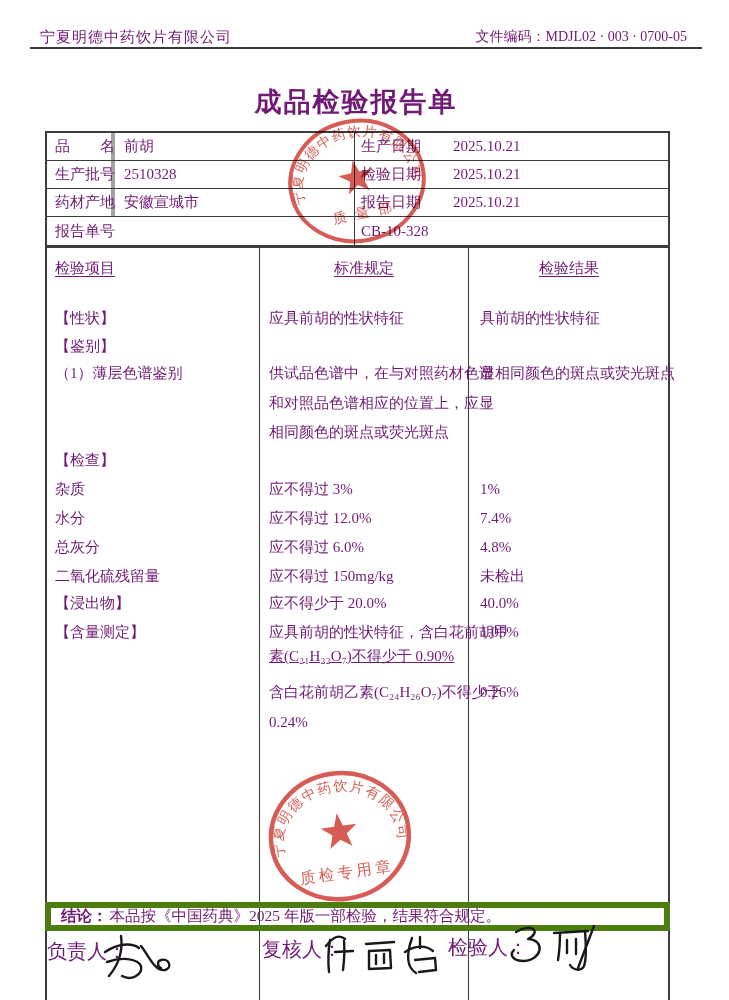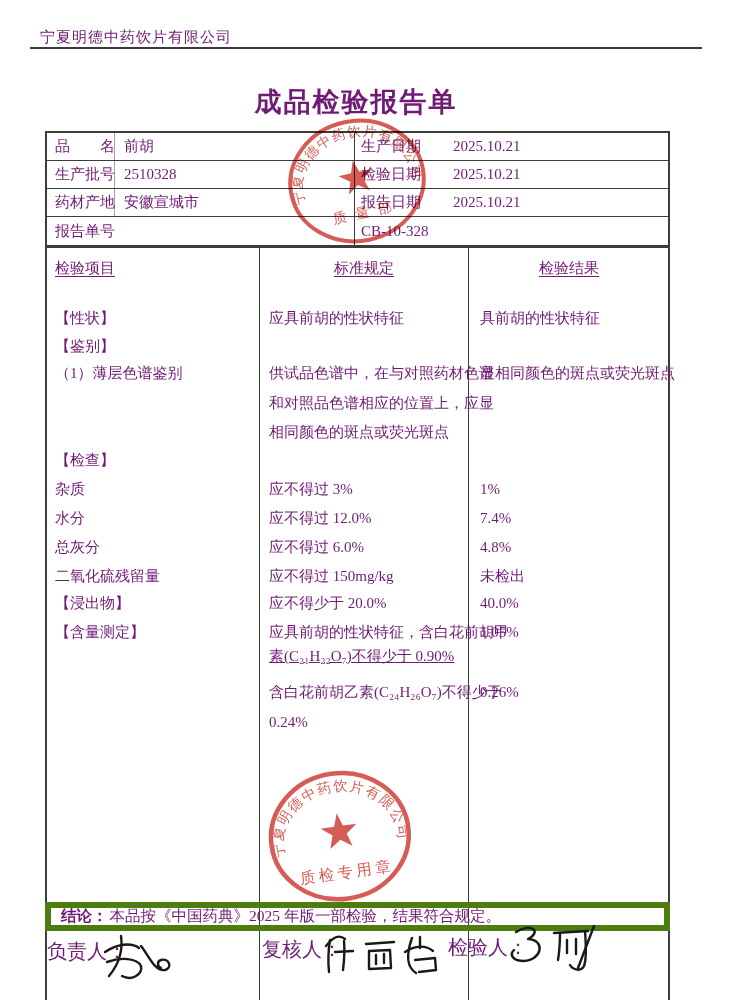--- a/index.html
+++ b/index.html
@@ -11,21 +11,21 @@
   .doc-code{position:absolute;right:42px;top:28px;font-size:14px;}
   .head-rule{position:absolute;left:30px;top:47px;width:672px;height:0;border-top:2px solid #3a3a3a;}
   .title{position:absolute;left:0;top:84px;width:712px;text-align:center;
          font-size:27px;font-weight:bold;letter-spacing:2px;}
   
   .info-table{position:absolute;left:45px;top:131px;width:625px;height:116px;
               border:2px solid #3c3c3c;box-sizing:border-box;font-size:15px;}
   .irow{display:flex;height:28px;border-bottom:1px solid #3c3c3c;box-sizing:border-box;}
   .irow:last-child{border-bottom:none;}
   .ic{display:flex;align-items:center;box-sizing:border-box;white-space:nowrap;}
-  .ic-label{width:68px;border-right:1px solid #a3a3a3;padding-left:8px;}
+  .ic-label{width:68px;border-right:4px solid #a3a3a3;padding-left:8px;}
   .ic-value{width:240px;border-right:1px solid #3c3c3c;padding-left:9px;}
   .ic-date{flex:1;padding-left:6px;}
   .ic-datelabel{display:inline-block;width:92px;}
   .ic-reportlabel{width:308px;border-right:1px solid #3c3c3c;padding-left:8px;}
   .ic-reportno{flex:1;padding-left:6px;text-align:right;}
   
   .main-table{position:absolute;left:45px;top:246px;width:625px;height:791px;
               border:2px solid #3c3c3c;box-sizing:border-box;font-size:15px;}
   .vline{position:absolute;top:0;bottom:0;width:0;border-right:1px solid #3c3c3c;}
   .v1{left:212px;} .v2{left:421px;}
@@ -45,20 +45,23 @@
   
   .stamp{position:absolute;mix-blend-mode:multiply;opacity:.88;}
   .stamp text{font-family:"Liberation Serif","DejaVu Serif",serif;}
 </style>
 </head>
 <body>
 
 <div class="page">
 
   <div class="doc-company">宁夏明德中药饮片有限公司</div>
+  <div class="doc-code nowrap">
+    <span>文件编码：</span><span>MDJL02 · 003 · 0700-05</span>
+  </div>
   <div class="head-rule"></div>
 
   <div class="title">成品检验报告单</div>
 
   <div class="info-table">
     <div class="irow">
       <div class="ic ic-label">品　　名</div>
       <div class="ic ic-value">前胡</div>
       <div class="ic ic-date">
         <span class="ic-datelabel">生产日期</span>

